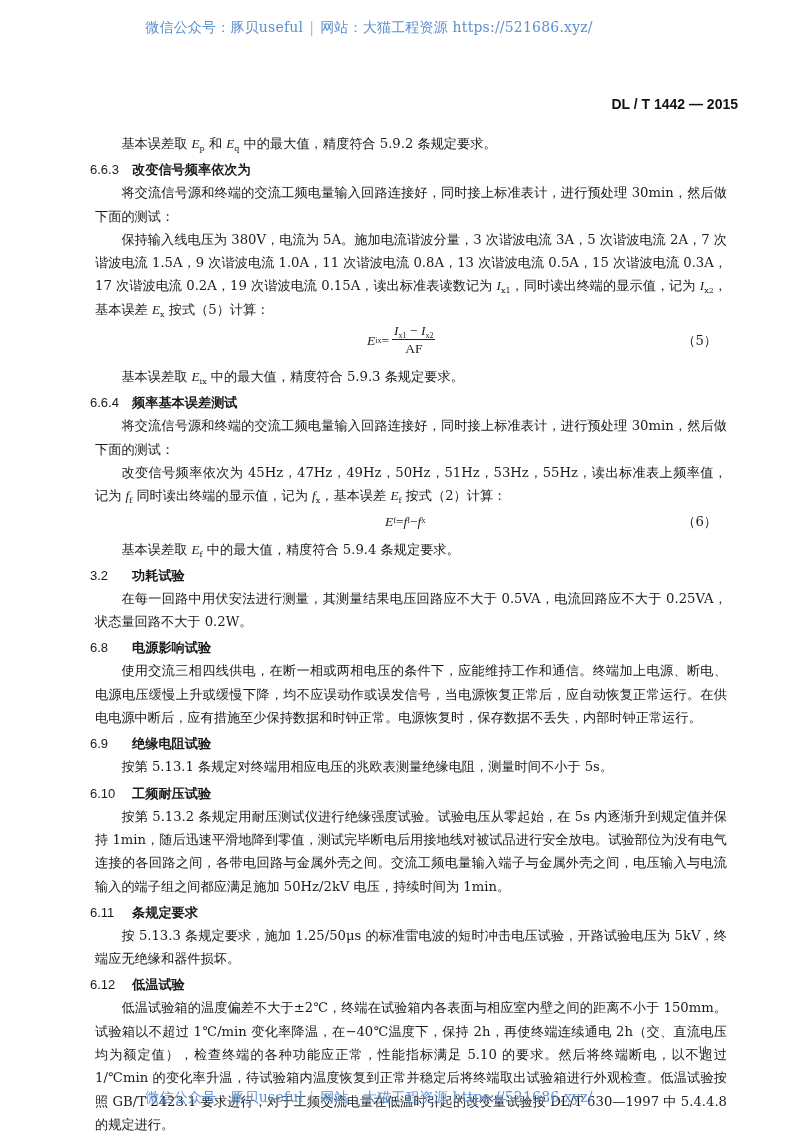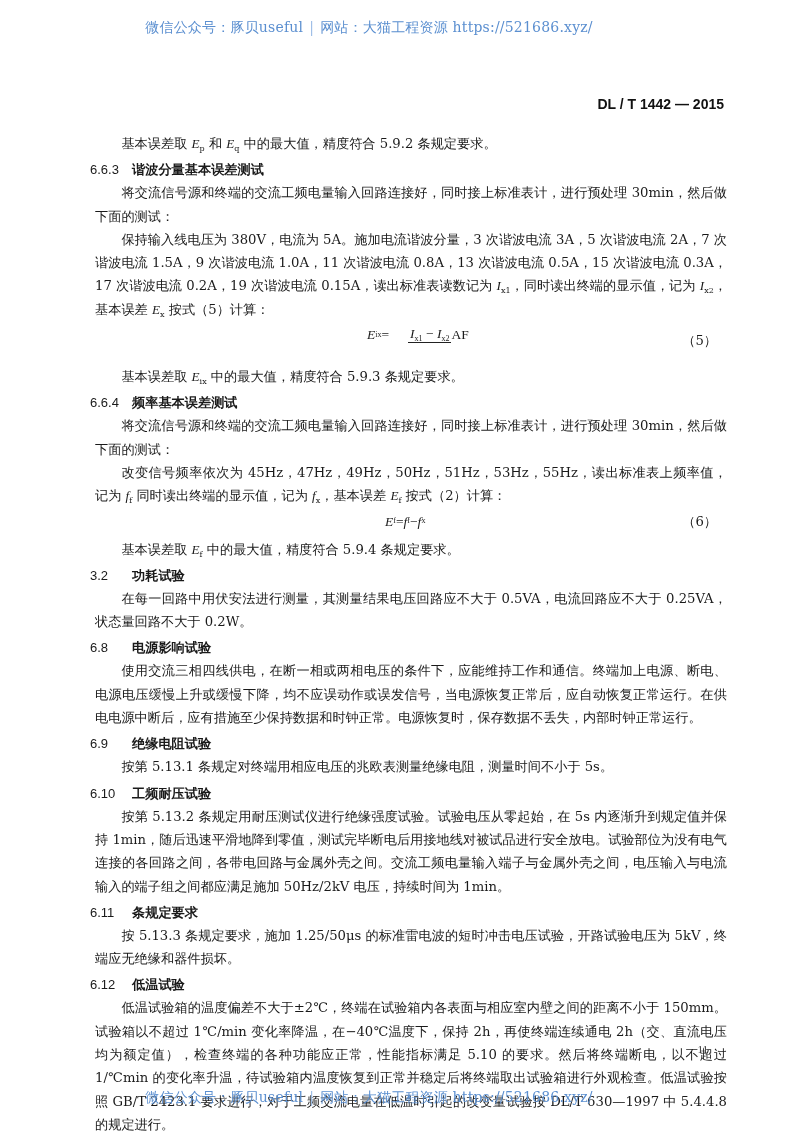--- a/index.html
+++ b/index.html
@@ -10,21 +10,21 @@
   }
   .watermark {
     position: absolute; left: 7px; width: 724px; text-align: center;
     font-family: "DejaVu Serif", "Liberation Serif", serif;
     font-size: 14px; color: #5b8fd0; letter-spacing: 0.2px;
   }
   .watermark .sep { color: #9bbce6; margin: 0 6px; }
   .watermark.top { top: 19px; }
   .watermark.bottom { top: 1089px; }
   .std-id {
-    position: absolute; top: 96px; right: 76px;
+    position: absolute; top: 96px; right: 62px;
     font-family: "Liberation Sans", sans-serif; font-weight: bold;
     font-size: 14px; color: #111;
   }
   .content {
     position: absolute; left: 95px; top: 132px; width: 632px;
     font-size: 13.2px; line-height: 23.3px;
   }
   .p { margin: 0; text-indent: 2em; text-align: justify; }
   .h {
     margin: 3px 0 0 -5px;
@@ -34,21 +34,21 @@
   .h .num { font-weight: normal; display: inline-block; min-width: 42px; font-family: "Liberation Sans", sans-serif; font-size: 13px;}
   i.v { font-family: "Liberation Serif", serif; font-style: italic; }
   sub { font-size: 8px; vertical-align: -3px; line-height: 0; }
   .formula {
     position: relative; height: 38px; margin: 2px 0 4px 0;
   }
   .formula .expr {
     position: absolute; left: 272px; top: 0; font-family: "Liberation Serif", serif; font-size: 13.5px;
     display: flex; align-items: center;
   }
-  .frac { display: inline-flex; flex-direction: row; align-items: center; margin-left: 19px; }
+  .frac { display: inline-flex; flex-direction: column; align-items: center; margin-left: 3px; }
   .frac .num-part { border-bottom: 1px solid #222; padding: 0 2px; line-height: 16px; }
   .frac .den-part { line-height: 18px; }
   .formula .eqno { position: absolute; right: 10px; top: 6px; }
   .formula.single { height: 24px; }
   .formula.single .expr { left: 290px; top: 0; }
   .formula.single .eqno { top: 0; }
   .page-num {
     position: absolute; top: 1043px; right: 92px;
     font-family: Liberation Serif, serif; font-size: 11px; color: #333;
   }
@@ -59,21 +59,21 @@
 <div class="watermark top">
   <span>微信公众号：豚贝useful</span><span class="sep">|</span><span>网站：大猫工程资源 https://521686.xyz/</span>
 </div>
 
 <div class="std-id">DL / T 1442 — 2015</div>
 
 <div class="content">
 
   <p class="p"><span>基本误差取 </span><i class="v">E</i><sub>p</sub><span> 和 </span><i class="v">E</i><sub>q</sub><span> 中的最大值，精度符合 5.9.2 条规定要求。</span></p>
 
-  <div class="h"><span class="num">6.6.3</span><span>谐波分量基本误差测试</span></div>
+  <div class="h"><span class="num">6.6.3</span><span>改变信号频率依次为</span></div>
   <p class="p">将交流信号源和终端的交流工频电量输入回路连接好，同时接上标准表计，进行预处理 30min，然后做下面的测试：</p>
   <p class="p"><span>保持输入线电压为 380V，电流为 5A。施加电流谐波分量，3 次谐波电流 3A，5 次谐波电流 2A，7 次谐波电流 1.5A，9 次谐波电流 1.0A，11 次谐波电流 0.8A，13 次谐波电流 0.5A，15 次谐波电流 0.3A，17 次谐波电流 0.2A，19 次谐波电流 0.15A，读出标准表读数记为 </span><i class="v">I</i><sub>x1</sub><span>，同时读出终端的显示值，记为 </span><i class="v">I</i><sub>x2</sub><span>，基本误差 </span><i class="v">E</i><sub>x</sub><span> 按式（5）计算：</span></p>
   <div class="formula">
     <div class="expr">
       <i class="v">E</i>
         <sub>ix</sub>
         <span>=</span>
       <span class="frac">
         <span class="num-part"><i class="v">I</i><sub>x1</sub><span> − </span><i class="v">I</i><sub>x2</sub></span>
         <span class="den-part">AF</span>

